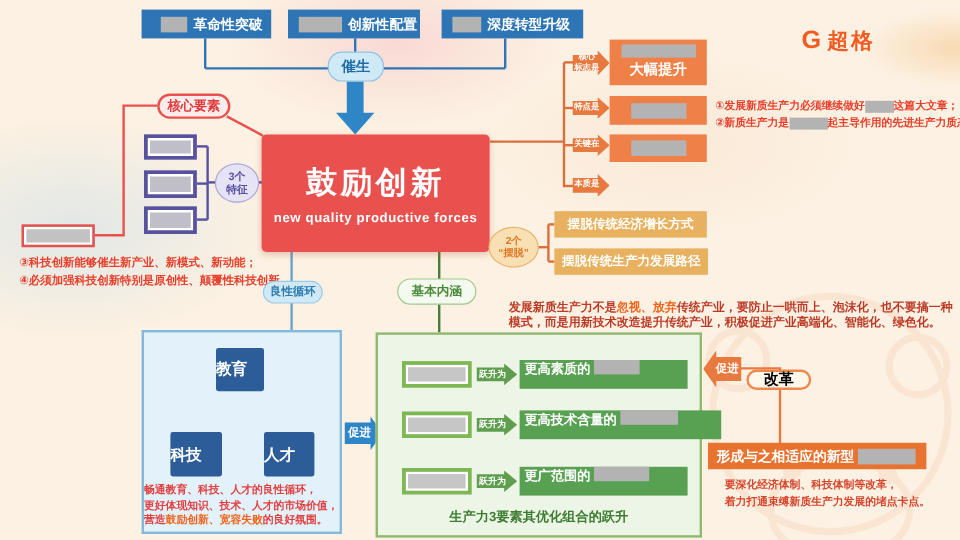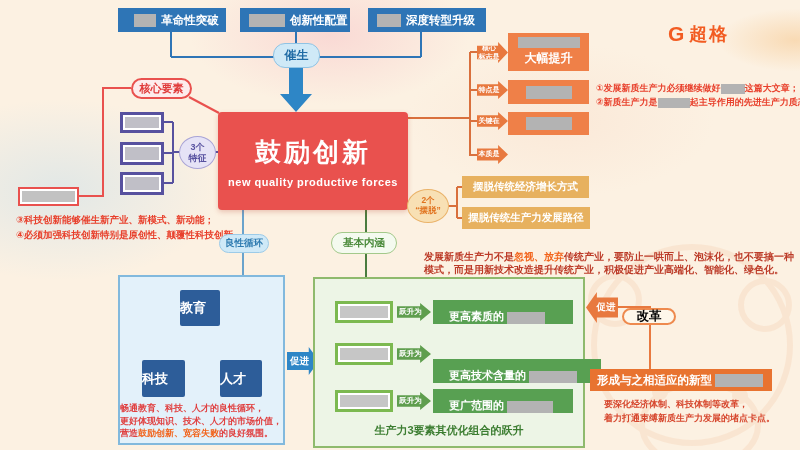--- a/index.html
+++ b/index.html
@@ -41,21 +41,21 @@
               align-items:center; justify-content:center; gap:2px; }
   .tanbox{ background:#e7b15f; color:#fff; font-weight:bold; font-size:10.5px; display:flex;
            align-items:center; justify-content:center; }
   .note{ font-weight:bold; color:#e8402c; }
   
   .panel-blue{ background:#e3f1fa; border:2px solid #82b9dd; }
   .panel-green{ background:#edf5e6; border:2px solid #8fba6d; }
   .node{ background:#2d5d99; color:#fff; font-weight:bold; font-size:13px; display:flex;
          align-items:center; justify-content:flex-start; border-radius:2px; }
   .darkgreen{ background:#58a052; color:#fff; font-weight:bold; font-size:11px; display:flex;
-              align-items:flex-end; padding-left:16px; gap:3px; }
+              align-items:flex-start; padding-left:4px; gap:3px; }
   .brand{ display:flex; align-items:center; gap:5px; color:#f25c22; }
   .brand .g{ font-size:21px; font-weight:900; }
   .brand .n{ font-size:18px; font-weight:900; letter-spacing:2px; }
   .hl{ color:#f2641c; }
 </style>
 </head>
 <body>
 
 <div class="stage">
 
@@ -256,21 +256,21 @@
   </div>
   <div class="abs darkgreen" style="left:433px;top:300px;width:140px;height:24px;">
     <span>更高素质的</span>
     <span class="redact" style="width:38px;height:12px;"></span>
   </div>
 
   <div class="abs frame g" style="left:335px;top:343px;width:58px;height:22px;"></div>
   <div class="abs arrow-r" style="left:397px;top:345px;width:34px;height:18px;background:#5f9e4e;font-size:7.5px;">
     <span>跃升为</span>
   </div>
-  <div class="abs darkgreen" style="left:433px;top:342px;width:168px;height:24px;margin-top:17px;">
+  <div class="abs darkgreen" style="left:433px;top:342px;width:168px;height:24px;">
     <span>更高技术含量的</span>
     <span class="redact" style="width:48px;height:12px;"></span>
   </div>
 
   <div class="abs frame g" style="left:335px;top:390px;width:58px;height:22px;"></div>
   <div class="abs arrow-r" style="left:397px;top:392px;width:34px;height:18px;background:#5f9e4e;font-size:7.5px;">
     <span>跃升为</span>
   </div>
   <div class="abs darkgreen" style="left:433px;top:389px;width:140px;height:24px;">
     <span>更广范围的</span>

